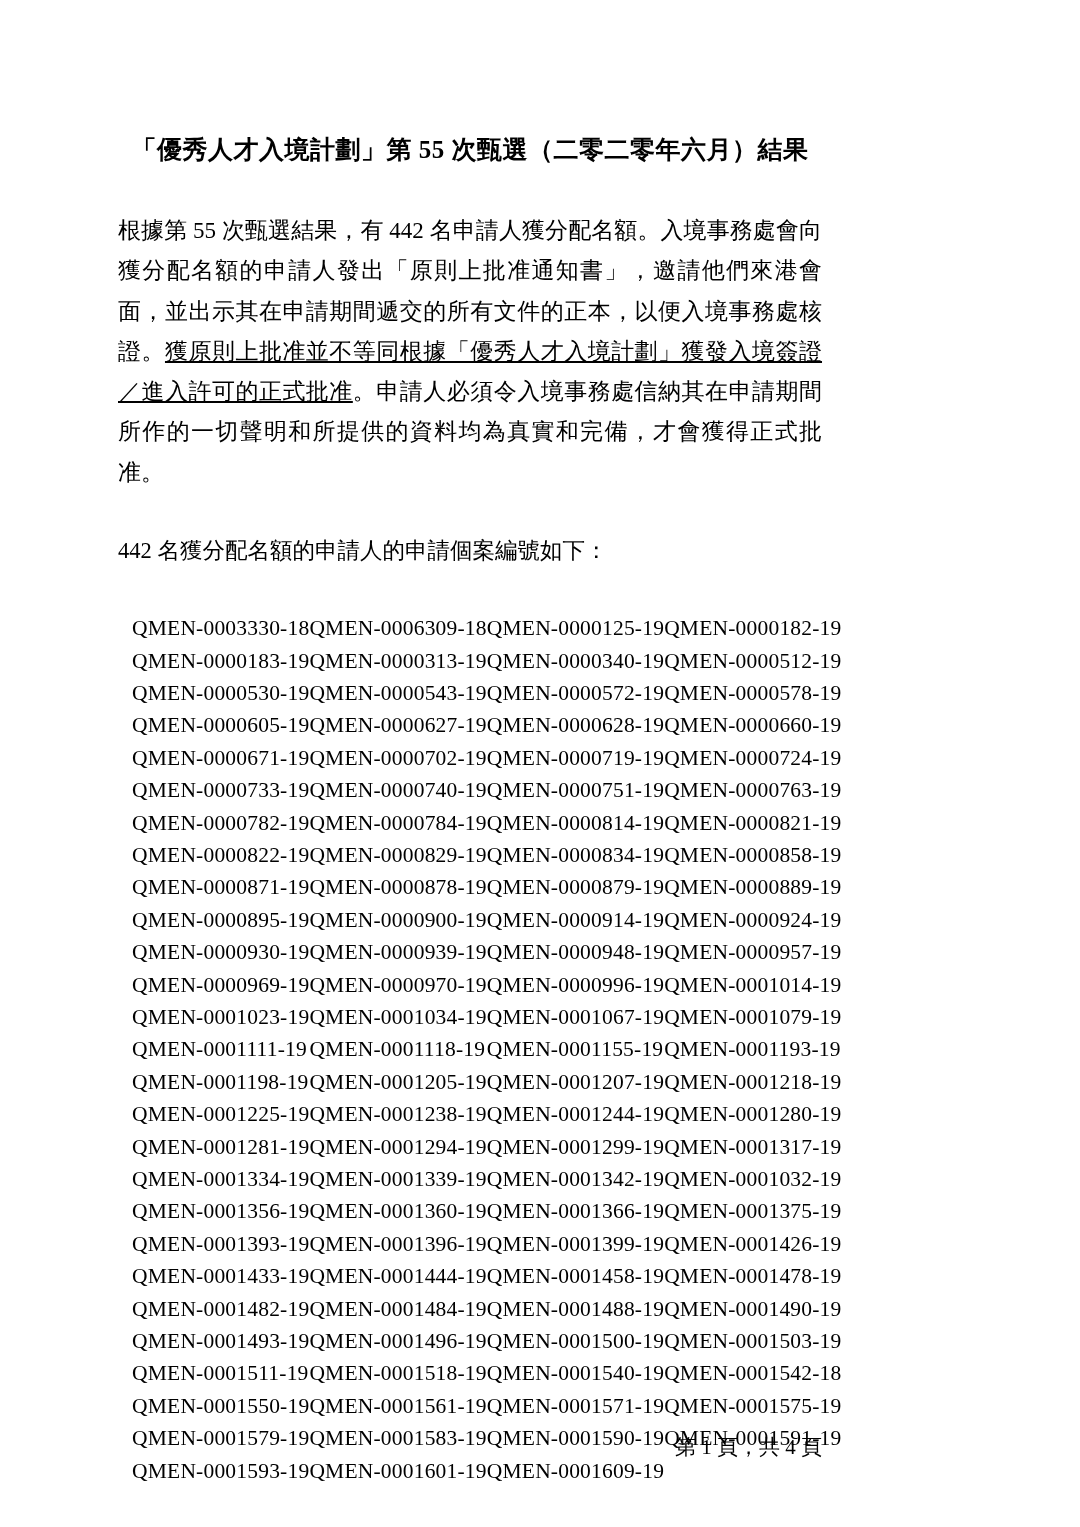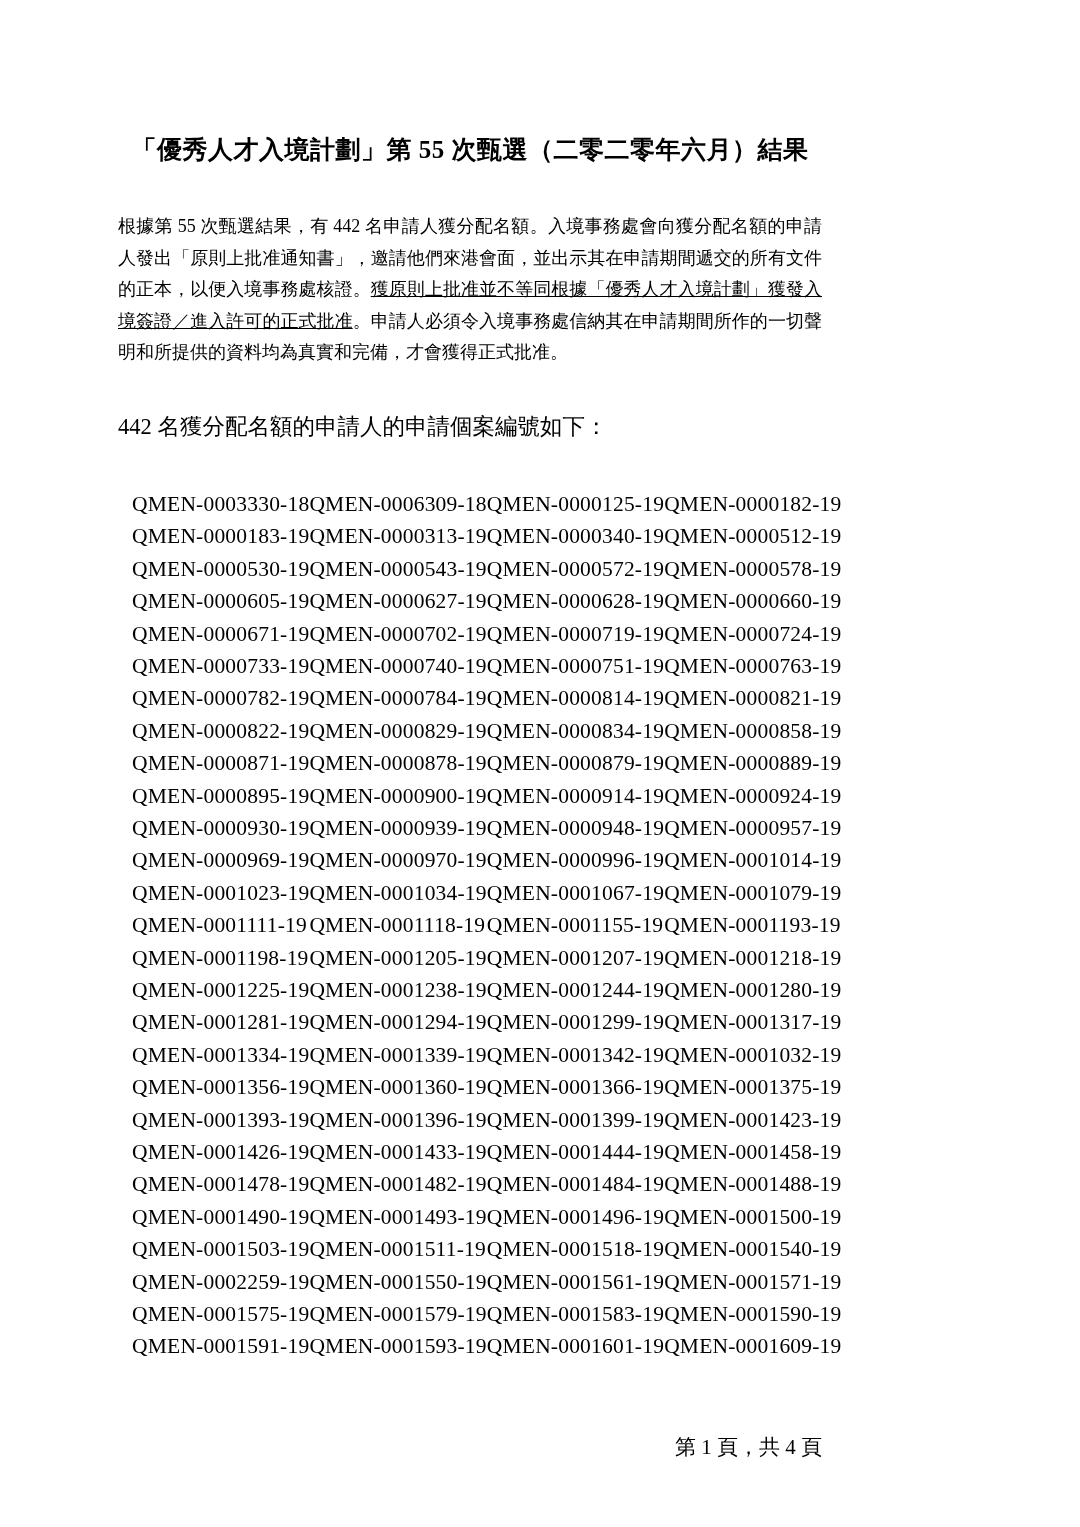--- a/index.html
+++ b/index.html
@@ -23,21 +23,21 @@
   }
   .doc-title {
     text-align: center;
     font-size: 25px;
     font-weight: 700;
     letter-spacing: 0.5px;
     margin: 12px 0 0 0;
     line-height: 1.4;
   }
   .para {
-    font-size: 18px;
+    font-size: 23px;
     line-height: 1.75;
     text-align: justify;
     text-justify: inter-ideograph;
     margin: 44px 0 0 0;
   }
   .para .u {
     text-decoration: underline;
   }
   .para-2 {
     font-size: 22.5px;
@@ -151,38 +151,37 @@
       <div class="id-cell">QMEN-0001339-19</div>
       <div class="id-cell">QMEN-0001342-19</div>
       <div class="id-cell">QMEN-0001032-19</div>
       <div class="id-cell">QMEN-0001356-19</div>
       <div class="id-cell">QMEN-0001360-19</div>
       <div class="id-cell">QMEN-0001366-19</div>
       <div class="id-cell">QMEN-0001375-19</div>
       <div class="id-cell">QMEN-0001393-19</div>
       <div class="id-cell">QMEN-0001396-19</div>
       <div class="id-cell">QMEN-0001399-19</div>
-      <div class="id-cell">QMEN-0001423-19</div>
       <div class="id-cell">QMEN-0001426-19</div>
       <div class="id-cell">QMEN-0001433-19</div>
       <div class="id-cell">QMEN-0001444-19</div>
       <div class="id-cell">QMEN-0001458-19</div>
       <div class="id-cell">QMEN-0001478-19</div>
       <div class="id-cell">QMEN-0001482-19</div>
       <div class="id-cell">QMEN-0001484-19</div>
       <div class="id-cell">QMEN-0001488-19</div>
       <div class="id-cell">QMEN-0001490-19</div>
       <div class="id-cell">QMEN-0001493-19</div>
       <div class="id-cell">QMEN-0001496-19</div>
       <div class="id-cell">QMEN-0001500-19</div>
       <div class="id-cell">QMEN-0001503-19</div>
       <div class="id-cell">QMEN-0001511-19</div>
       <div class="id-cell">QMEN-0001518-19</div>
       <div class="id-cell">QMEN-0001540-19</div>
-      <div class="id-cell">QMEN-0002259-19</div>
+      <div class="id-cell">QMEN-0001542-18</div>
       <div class="id-cell">QMEN-0001550-19</div>
       <div class="id-cell">QMEN-0001561-19</div>
       <div class="id-cell">QMEN-0001571-19</div>
       <div class="id-cell">QMEN-0001575-19</div>
       <div class="id-cell">QMEN-0001579-19</div>
       <div class="id-cell">QMEN-0001583-19</div>
       <div class="id-cell">QMEN-0001590-19</div>
       <div class="id-cell">QMEN-0001591-19</div>
       <div class="id-cell">QMEN-0001593-19</div>
       <div class="id-cell">QMEN-0001601-19</div>

